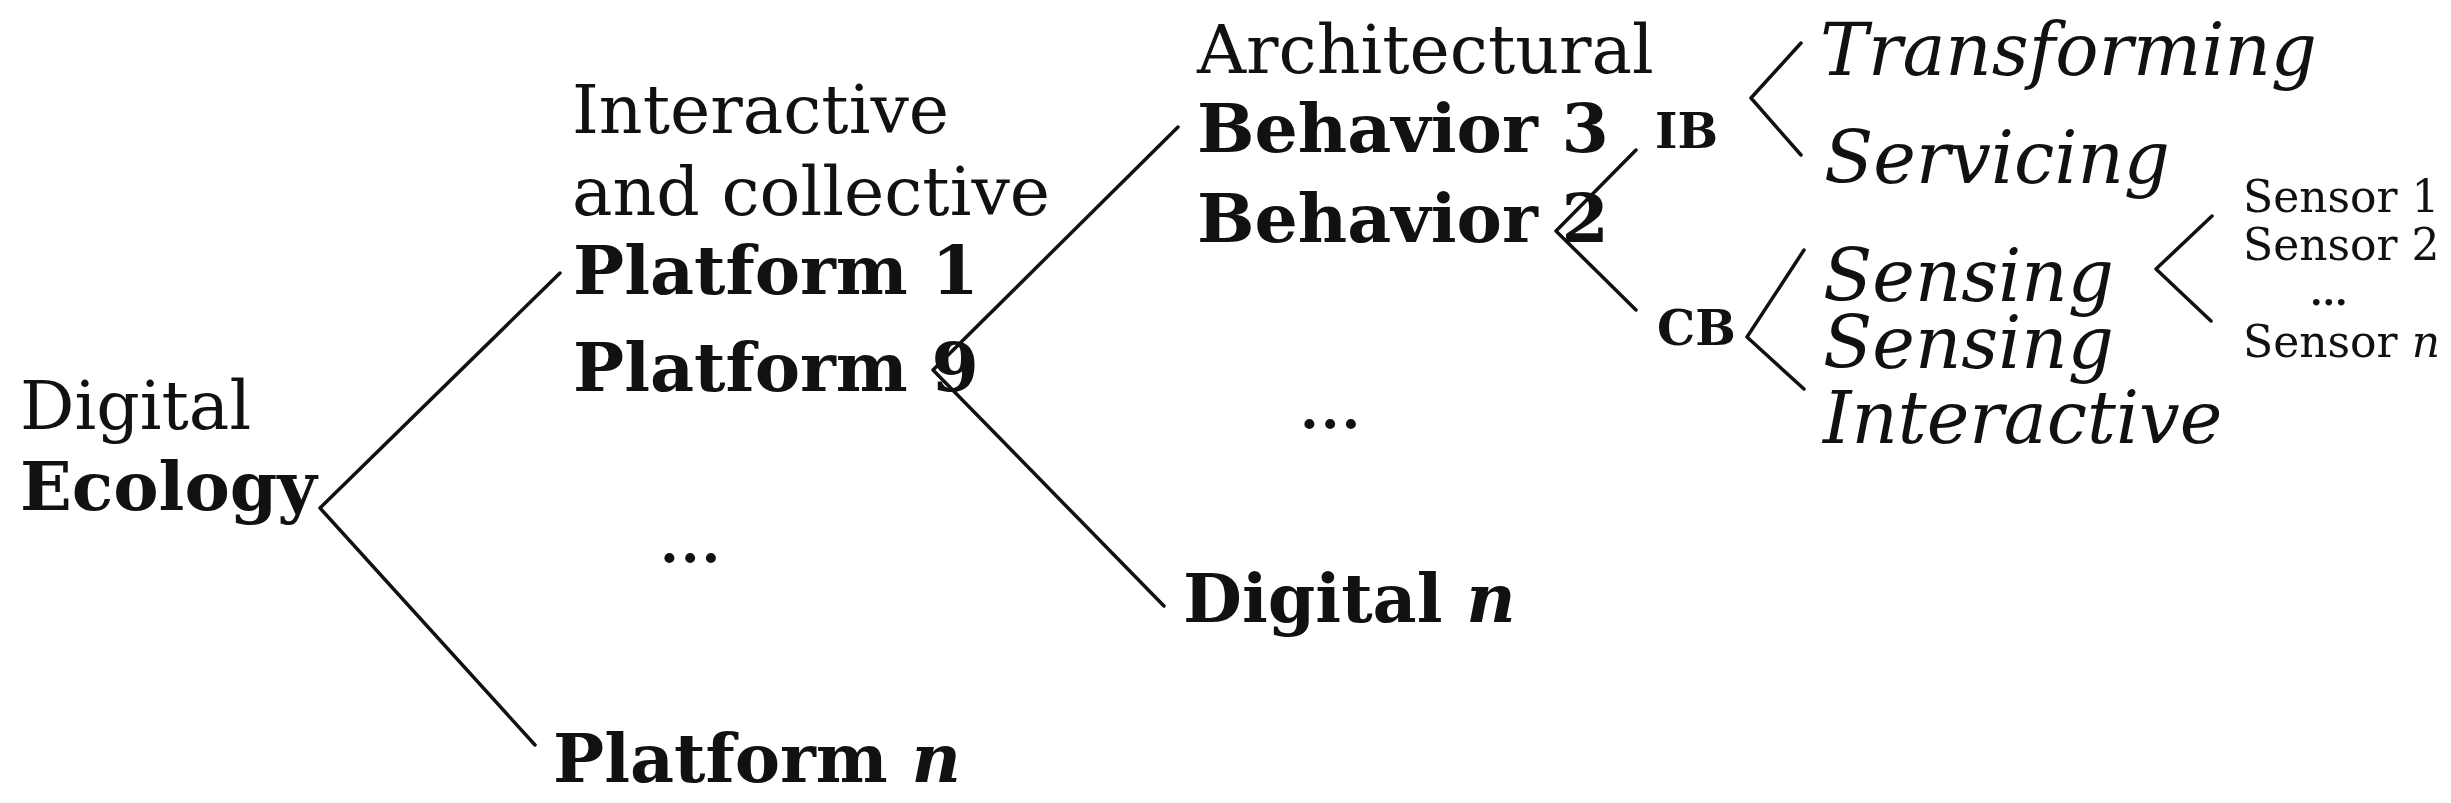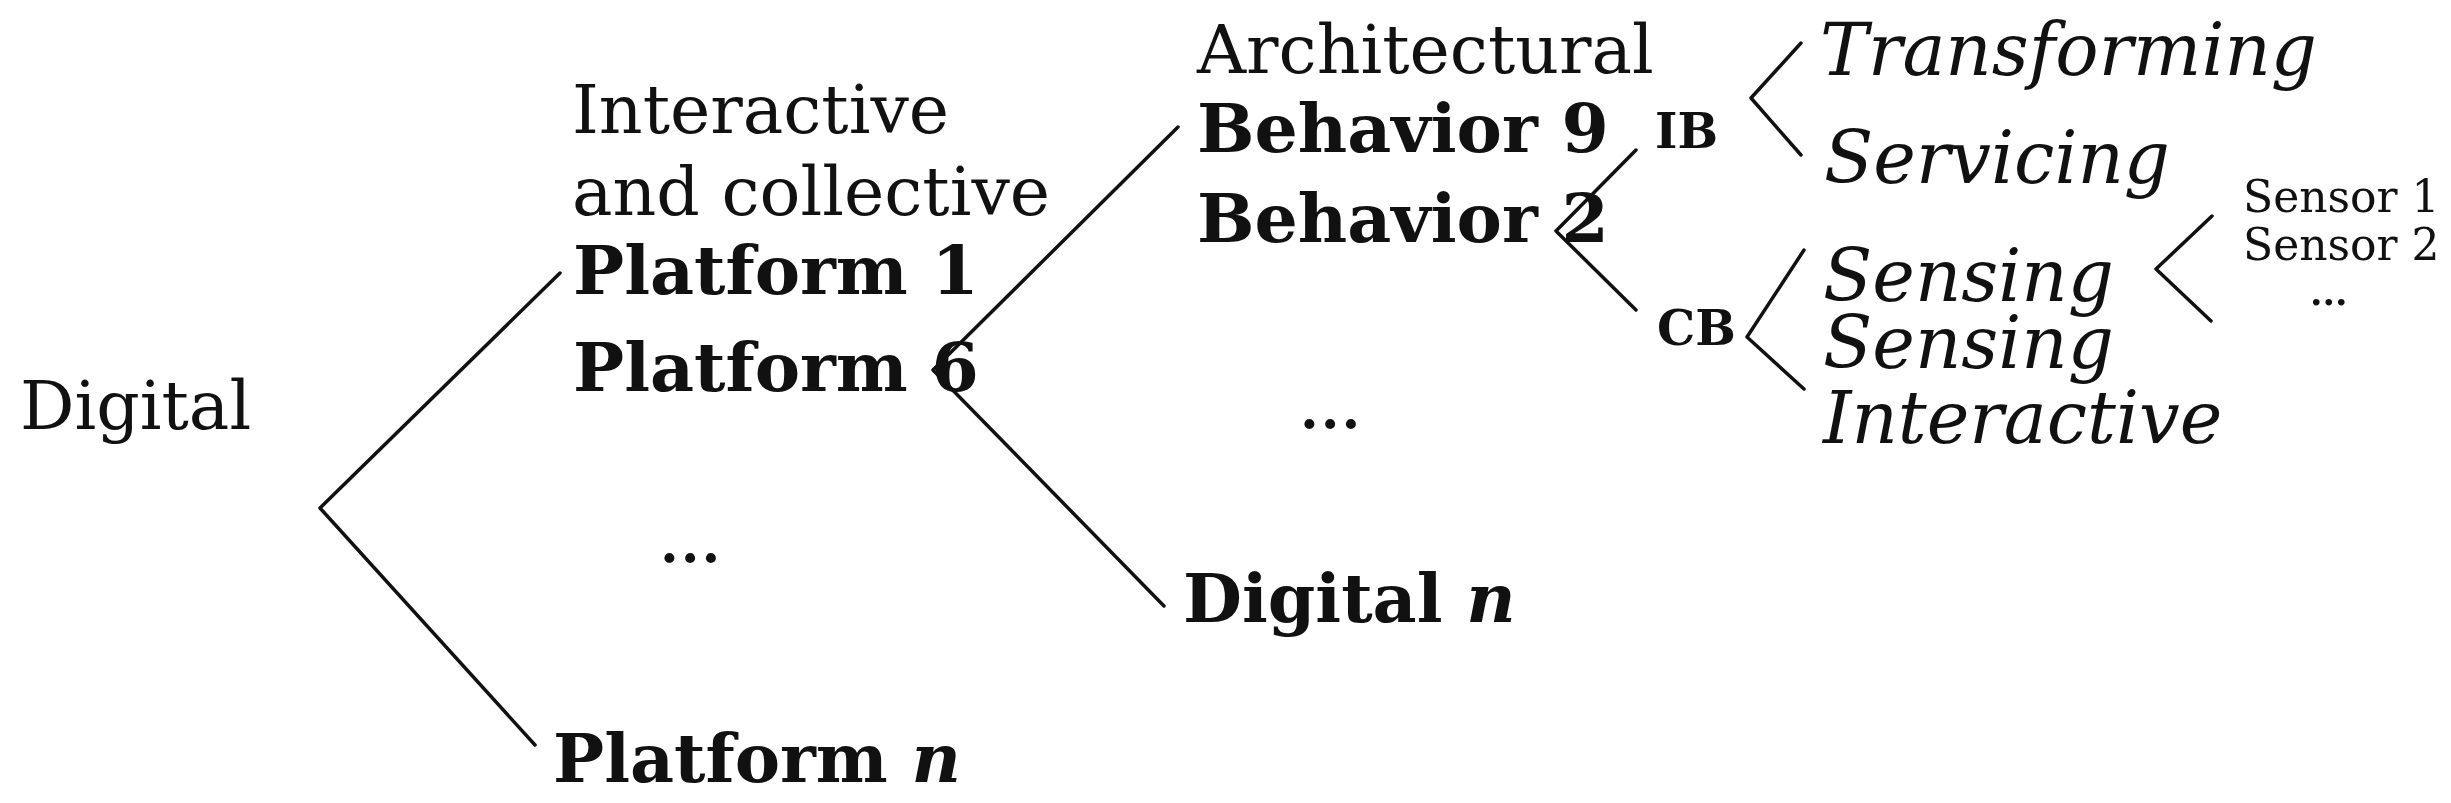--- a/index.html
+++ b/index.html
@@ -30,41 +30,43 @@
   <svg class="lines" viewBox="0 0 2451 803" xmlns="http://www.w3.org/2000/svg">
     <polyline points="560,273 320,508 535,745"></polyline>
     <polyline points="1178,127 933,370 1164,606"></polyline>
     <polyline points="1636,150 1556,231 1636,310"></polyline>
     <polyline points="1801,43 1751,98 1801,155"></polyline>
     <polyline points="1804,250 1747,337 1804,389"></polyline>
     <polyline points="2212,216 2156,269 2211,321"></polyline>
   </svg>
 
   <div class="t" style="left:20px;top:372px">Digital</div>
+  <div class="t bold" style="left:20px;top:452px">Ecology</div>
 
   <div class="t" style="left:572px;top:76px">Interactive</div>
   <div class="t" style="left:572px;top:158px">and collective</div>
   <div class="t bold" style="left:573px;top:236px">Platform 1</div>
-  <div class="t bold" style="left:573px;top:333px">Platform 6</div>
+  <div class="t bold" style="left:573px;top:333px">Platform 9</div>
   <div class="t ell" style="left:660px;top:516px">...</div>
   <div class="t bold" style="left:553px;top:724px"><span>Platform</span> <span class="var">n</span></div>
 
   <div class="t" style="left:1197px;top:16px">Architectural</div>
-  <div class="t bold" style="left:1197px;top:94px">Behavior 9</div>
+  <div class="t bold" style="left:1197px;top:94px">Behavior 3</div>
   <div class="t bold" style="left:1197px;top:184px">Behavior 2</div>
   <div class="t ell" style="left:1300px;top:382px">...</div>
   <div class="t bold" style="left:1183px;top:564px"><span>Digital</span> <span class="var">n</span></div>
 
   <div class="t node-code" style="left:1655px;top:107px">IB</div>
   <div class="t node-code" style="left:1657px;top:304px">CB</div>
 
   <div class="t it" style="left:1820px;top:14px">Transforming</div>
   <div class="t it" style="left:1824px;top:122px">Servicing</div>
 
   <div class="t it" style="left:1823px;top:240px">Sensing</div>
   <div class="t it" style="left:1823px;top:307px">Sensing</div>
   <div class="t it" style="left:1823px;top:382px">Interactive</div>
 
   <div class="t small" style="left:2243px;top:175px">Sensor 1</div>
   <div class="t small" style="left:2243px;top:223px">Sensor 2</div>
   <div class="t small-ell" style="left:2310px;top:274px">...</div>
+  <div class="t small" style="left:2243px;top:320px"><span>Sensor</span> <span class="var">n</span></div>
 
 </div>
 
 </body></html>

